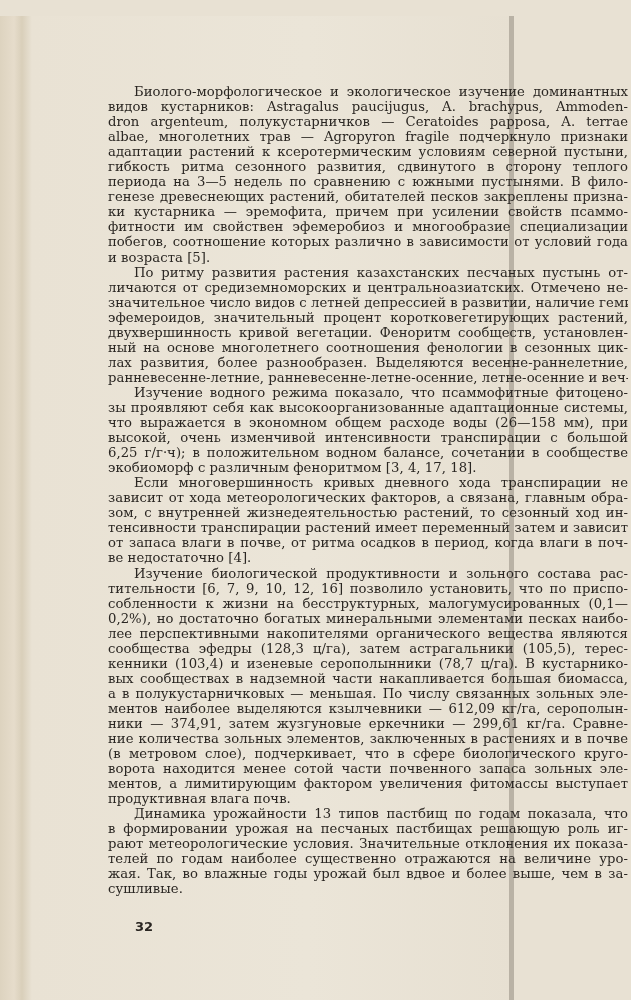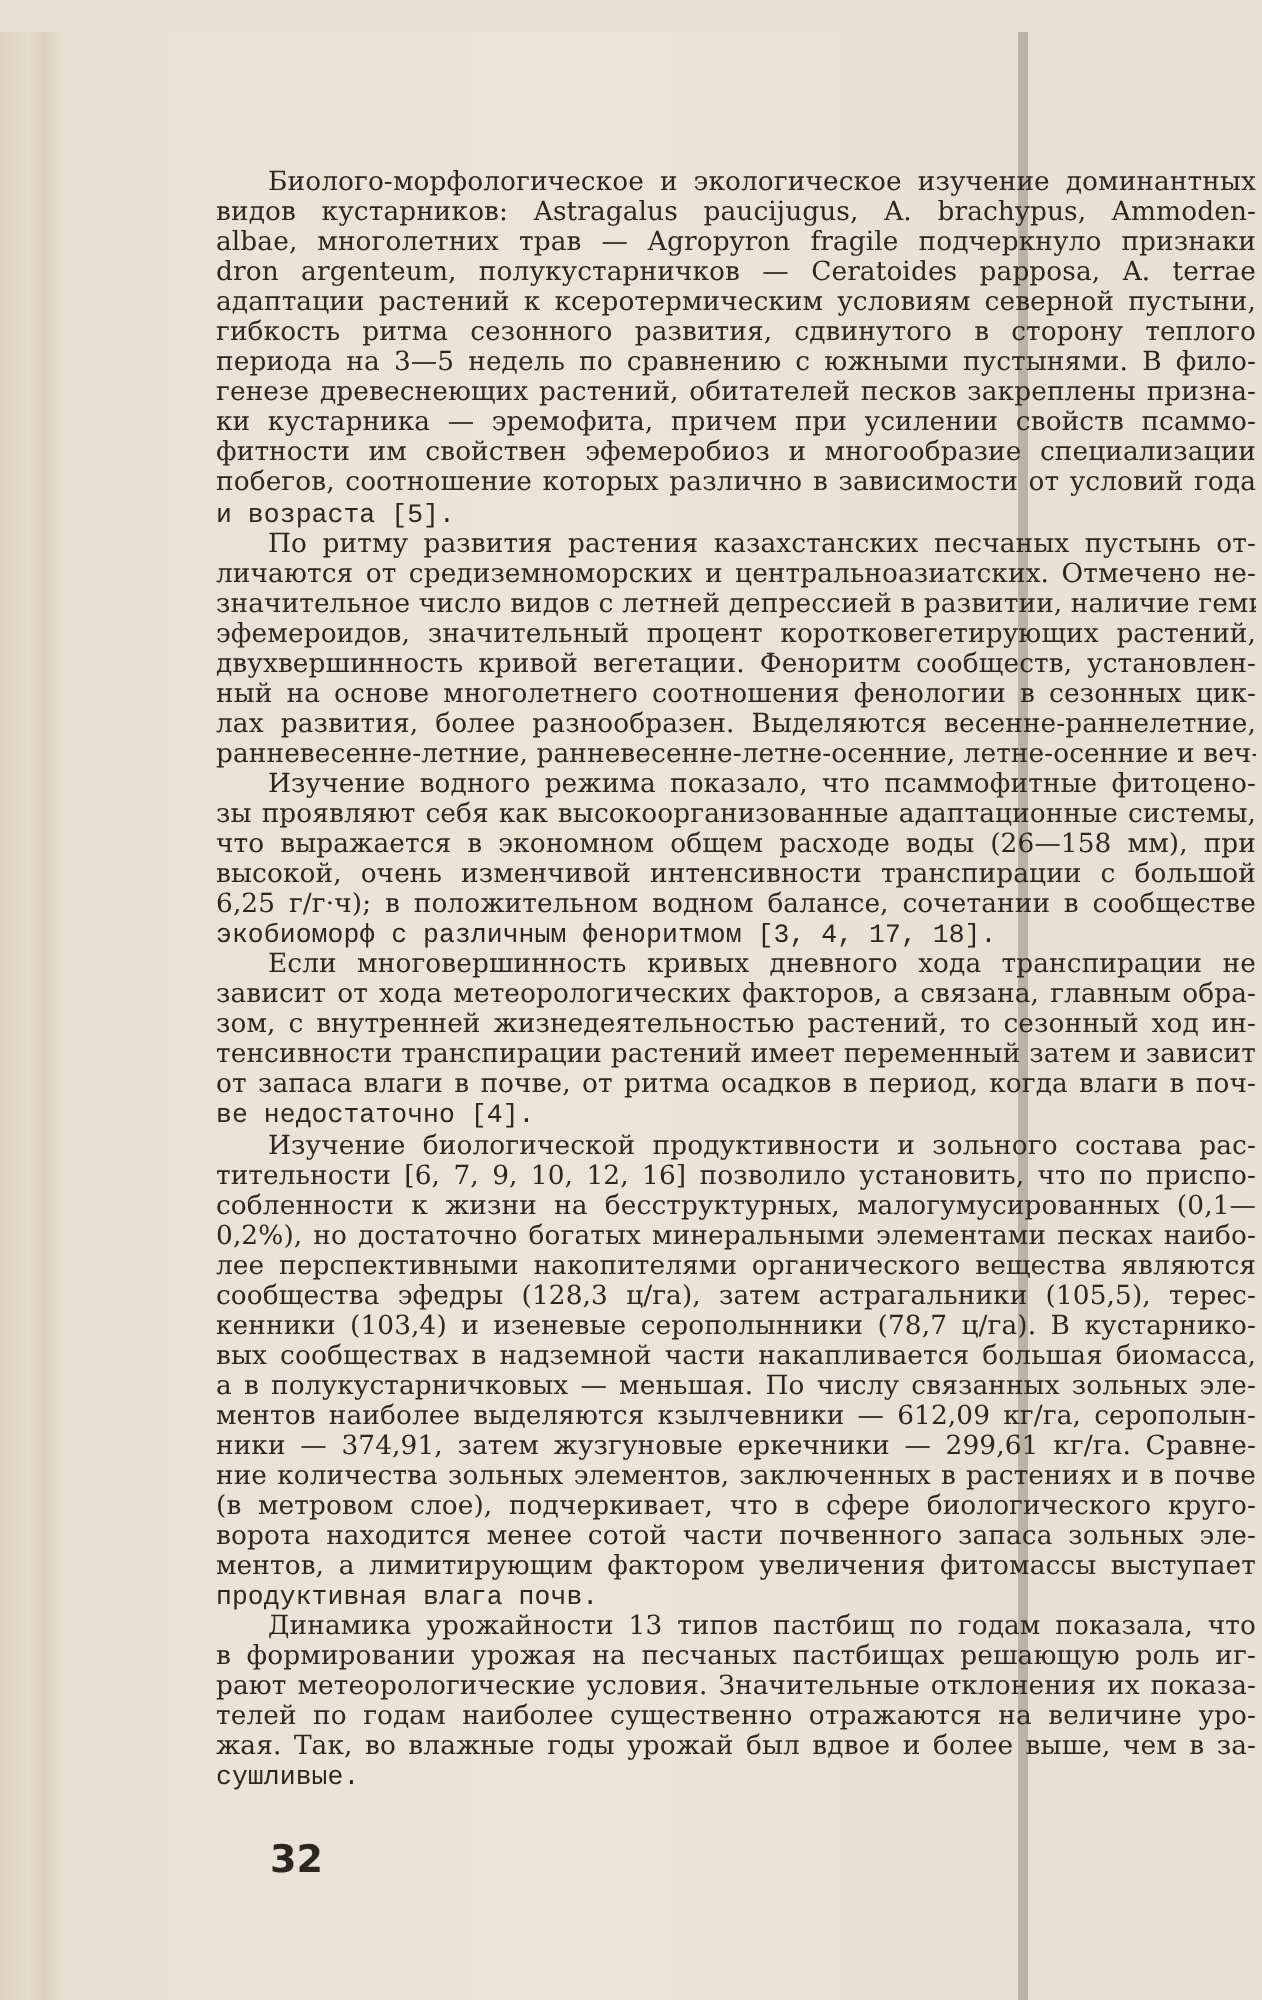--- a/index.html
+++ b/index.html
@@ -23,40 +23,40 @@
       color: #2a2622;
       font-size: 13.2px;
       line-height: 15.05px;
       letter-spacing: 0.05px;
     }
     .line {
       display: block; white-space: nowrap; height: 15.05px;
       text-align: justify; text-align-last: justify;
       overflow: hidden;
     }
-    .line.last { text-align-last: left; font-family: Liberation Mono, monospace; }
+    .line.last { text-align-last: left; }
     .line.indent { padding-left: 26px; }
     .page-number {
       position: absolute; left: 135px; top: 903px;
-      font-size: 19px; color: #2a2622;
+      font-size: 13px; color: #2a2622;
       font-family: "DejaVu Sans", "Liberation Sans", sans-serif;
       font-weight: bold;
     }
   </style>
 </head>
 <body>
 
 <div class="page">
   <div class="right-strip"></div>
   <div class="text-block" id="text-block">
       <div>
         <span class="line indent">Биолого-морфологическое и экологическое изучение доминантных</span>
         <span class="line">видов кустарников: Astragalus paucijugus, A. brachypus, Ammoden-</span>
+        <span class="line">dron argenteum, полукустарничков — Ceratoides papposa, A. terrae</span>
         <span class="line">albae, многолетних трав — Agropyron fragile подчеркнуло признаки</span>
-        <span class="line">dron argenteum, полукустарничков — Ceratoides papposa, A. terrae</span>
         <span class="line">адаптации растений к ксеротермическим условиям северной пустыни,</span>
         <span class="line">гибкость ритма сезонного развития, сдвинутого в сторону теплого</span>
         <span class="line">периода на 3—5 недель по сравнению с южными пустынями. В фило-</span>
         <span class="line">генезе древеснеющих растений, обитателей песков закреплены призна-</span>
         <span class="line">ки кустарника — эремофита, причем при усилении свойств псаммо-</span>
         <span class="line">фитности им свойствен эфемеробиоз и многообразие специализации</span>
         <span class="line">побегов, соотношение которых различно в зависимости от условий года</span>
         <span class="line last">и возраста [5].</span>
       </div>
       <div>

